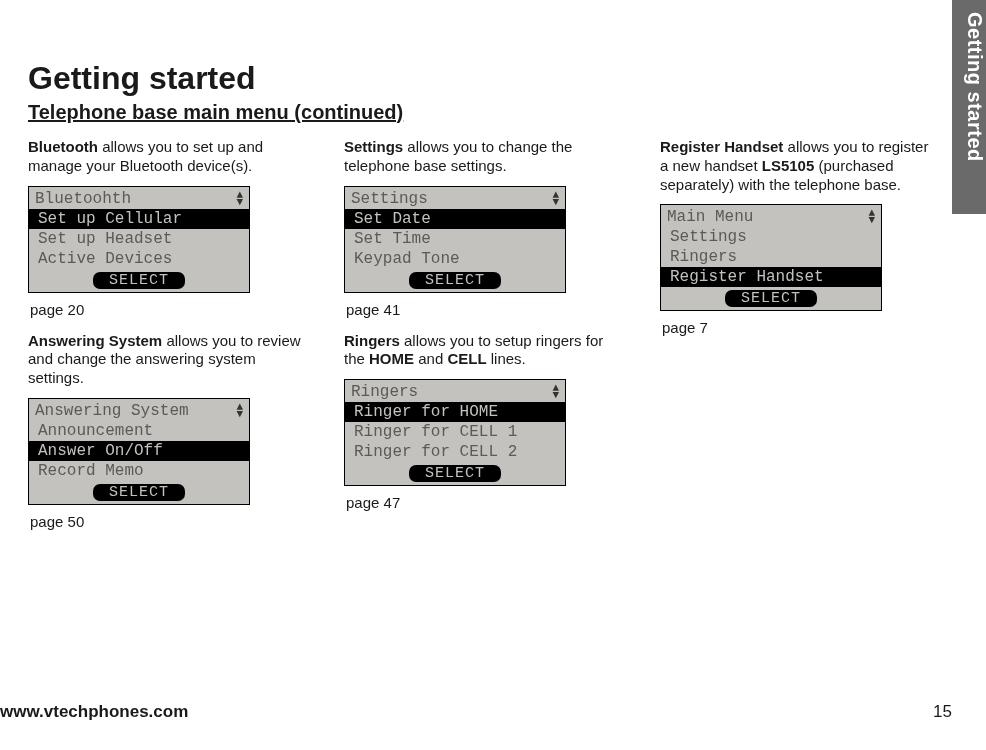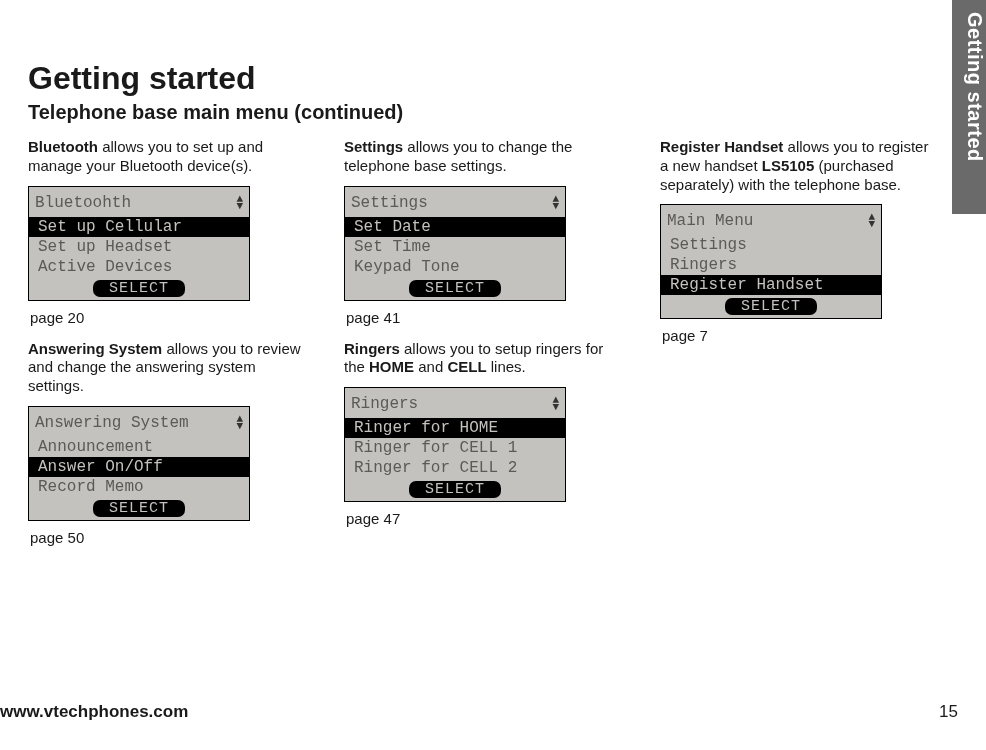--- a/index.html
+++ b/index.html
@@ -41,20 +41,21 @@
   }
   .h1 {
     font-size: 32px;
     font-weight: bold;
     margin: 0 0 4px 0;
   }
   .h2 {
     font-size: 20px;
     font-weight: bold;
     margin: 0 0 14px 0;
+    text-decoration: underline;
   }
   .cols {
     display: flex;
     gap: 36px;
   }
   .col {
     width: 280px;
   }
   .desc {
     font-size: 15px;
@@ -77,21 +78,21 @@
     font-size: 16px;
     color: #5b5a57;
     user-select: none;
     margin-top: 8px;
   }
   .lcd-header {
     display: flex;
     align-items: center;
     justify-content: space-between;
     padding: 2px 6px 0 6px;
-    height: 30px;
+    height: 22px;
     box-sizing: border-box;
   }
   .lcd-title {
     white-space: nowrap;
     overflow: hidden;
   }
   .lcd-arrows {
     display: flex;
     flex-direction: column;
     line-height: 7px;
@@ -129,21 +130,21 @@
     bottom: 28px;
     left: 0;
     width: 986px;
     text-align: left;
     font-weight: bold;
     font-size: 17px;
   }
   .footer-page {
     position: absolute;
     bottom: 28px;
-    right: 28px;
+    right: 34px;
     font-size: 17px;
   }
 </style>
 </head>
 <body>
 
 <div class="page">
 
   <div class="sidebar-tab">Getting started</div>
 

